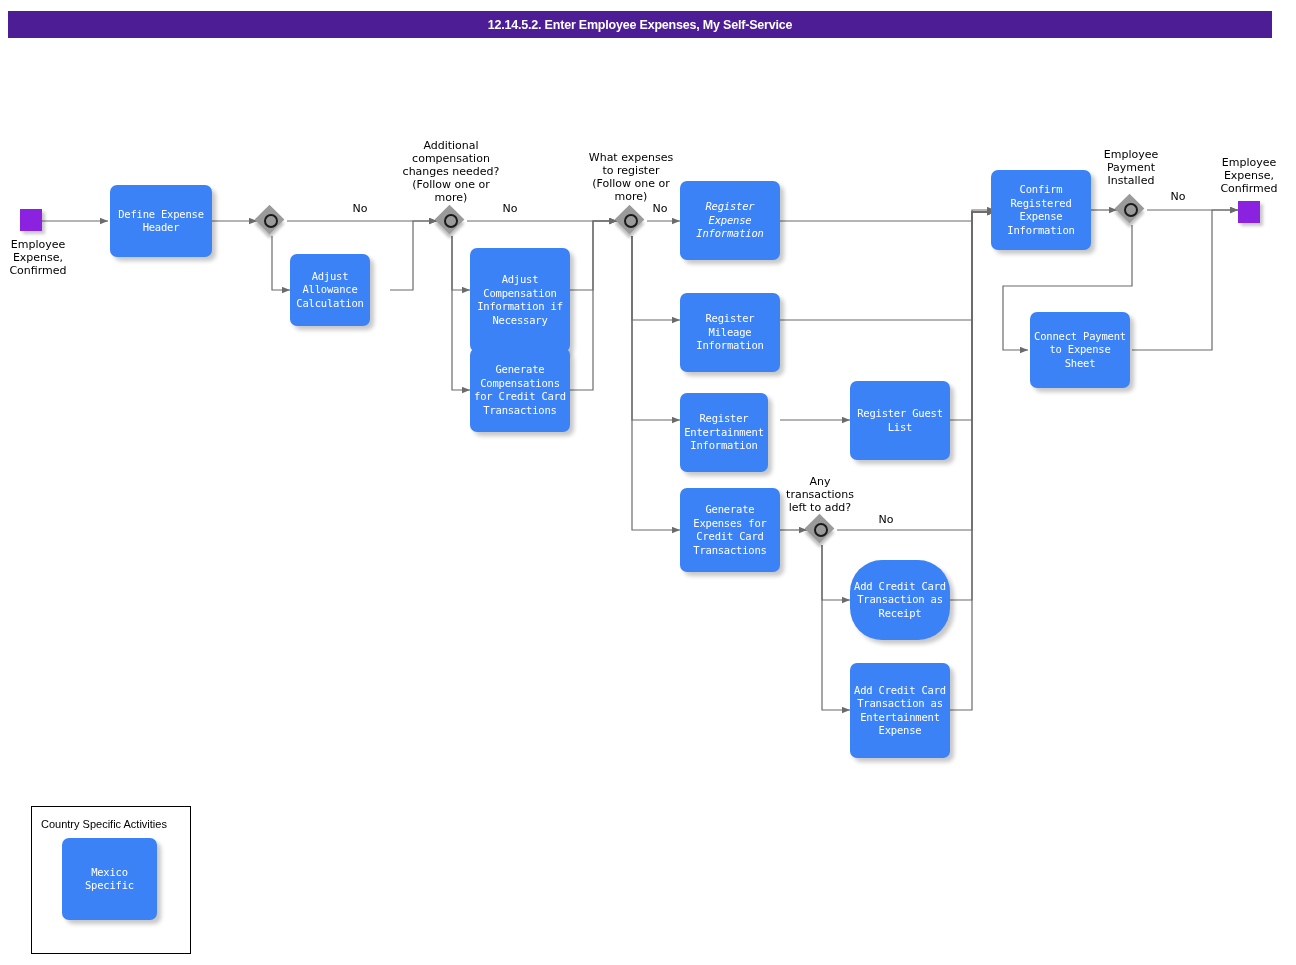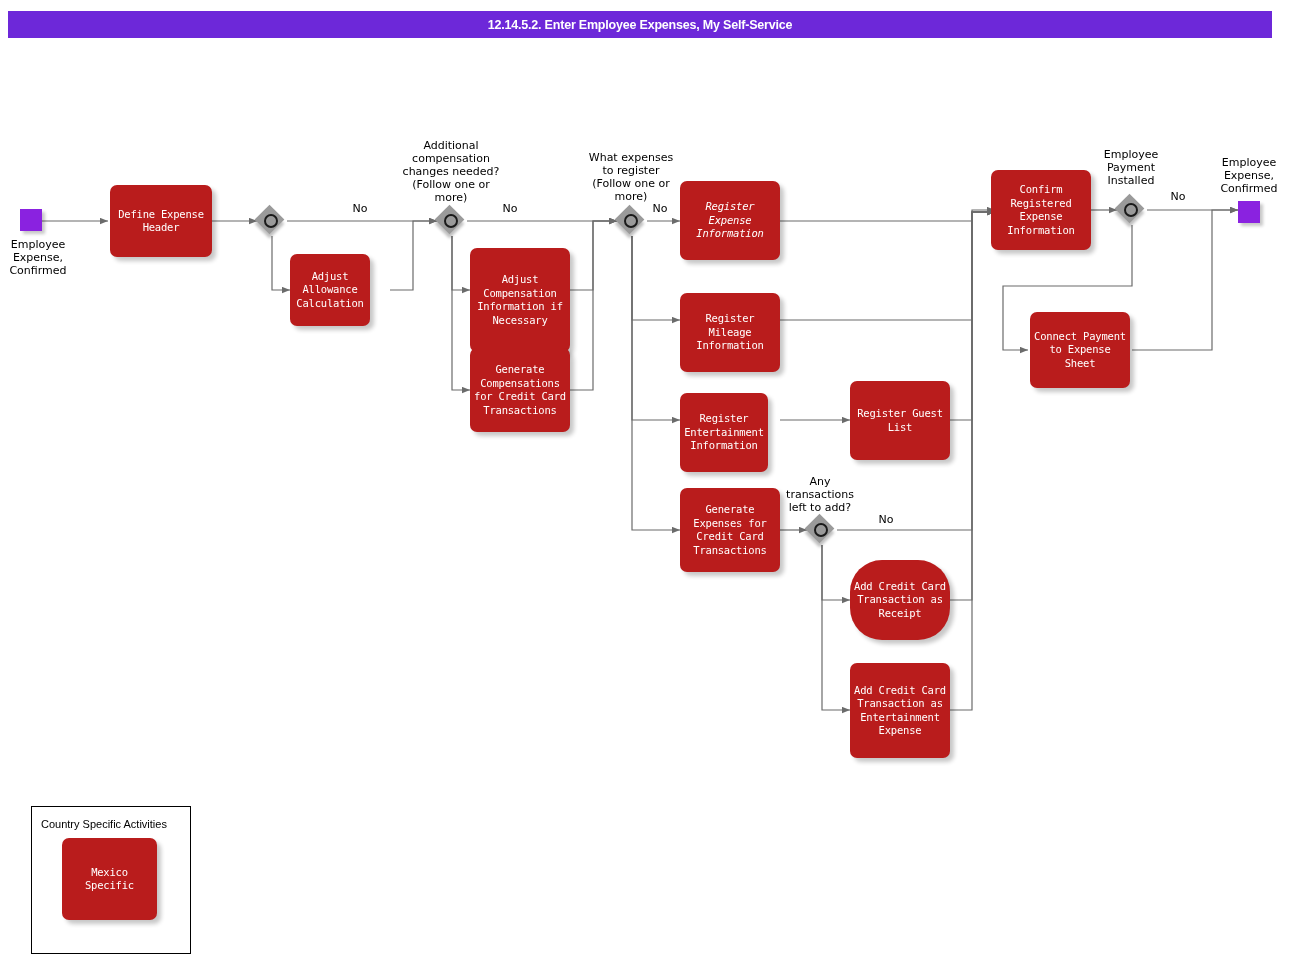--- a/index.html
+++ b/index.html
@@ -3,29 +3,29 @@
 <meta charset="utf-8">
 <style>
   html,body{margin:0;padding:0;background:#ffffff;}
   body{width:1296px;height:965px;position:relative;
        font-family:"DejaVu Sans", sans-serif;}
 
   #canvas{position:absolute;left:0;top:0;width:1296px;height:965px;overflow:hidden;}
 
   
   .titlebar{position:absolute;left:8px;top:11px;width:1264px;height:27px;
-            background:#6d28d9;color:#ffffff;font-weight:bold;font-size:12.5px;
+            background:#4c1d95;color:#ffffff;font-weight:bold;font-size:12.5px;
             display:flex;align-items:center;justify-content:center;
             font-family:"Liberation Sans", sans-serif;letter-spacing:-0.2px;}
 
   
   #wires{position:absolute;left:0;top:0;width:1296px;height:965px;}
 
   
-  .task{position:absolute;background:#b91c1c;border-radius:7px;color:#ffffff;
+  .task{position:absolute;background:#3b82f6;border-radius:7px;color:#ffffff;
         display:flex;align-items:center;justify-content:center;text-align:center;
         font-family:"DejaVu Sans Mono", monospace;font-size:10.5px;line-height:13.5px;
         box-shadow:4px 4px 4px rgba(0,0,0,0.22);padding:0 4px;box-sizing:border-box;
         letter-spacing:-0.2px;}
 
   
   .gateway{position:absolute;width:30px;height:30px;}
   .gateway .dia{position:absolute;left:3px;top:3px;width:21px;height:21px;
                 background:#9a9a9a;transform:rotate(45deg);
                 box-shadow:3px 3px 3px rgba(0,0,0,0.25);}

